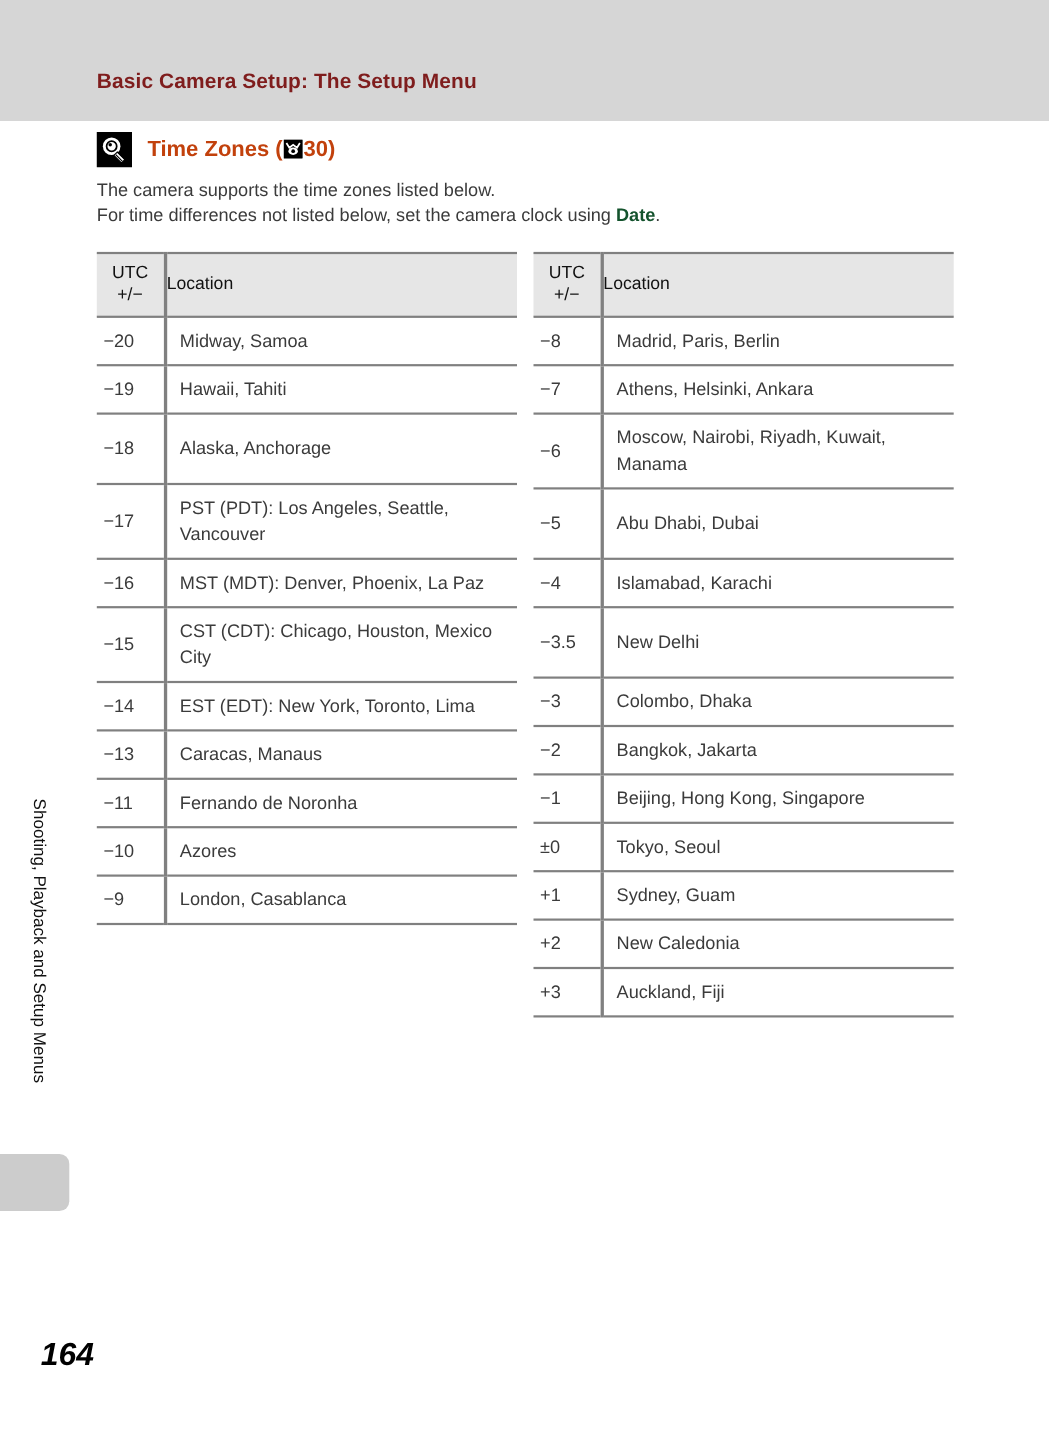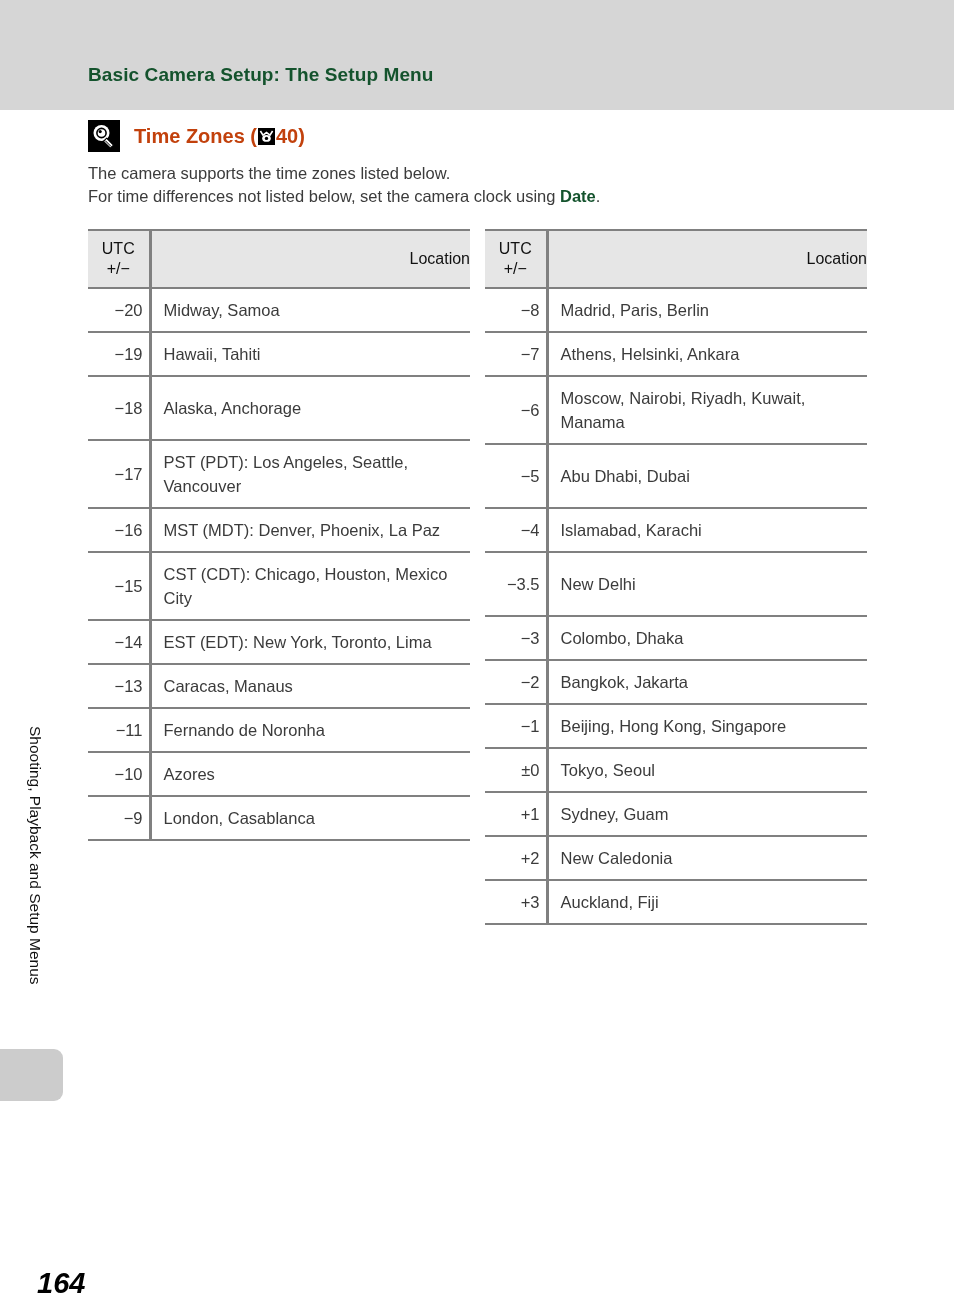--- a/index.html
+++ b/index.html
@@ -24,21 +24,21 @@
     width: 954px;
     height: 110px;
     background: #d6d6d6;
   }
   .header-title {
     position: absolute;
     left: 88px;
     top: 64px;
     font-size: 19px;
     font-weight: bold;
-    color: #14532d;
+    color: #7f1d1d;
     letter-spacing: .1px;
     white-space: nowrap;
   }
 
   
   .section-head {
     position: absolute;
     left: 88px;
     top: 120px;
     display: flex;
@@ -111,24 +111,24 @@
     font-size: 16px;
     color: #111111;
     height: 56px;
     line-height: 20px;
   }
   .tz-table th.h-utc {
     text-align: center;
     border-right: 3px solid #808080;
   }
   .tz-table th.h-loc {
-    text-align: right;
+    text-align: left;
   }
   .tz-table td.utc {
-    text-align: right;
+    text-align: left;
     font-size: 16.5px;
     color: #3b3b3b;
     border-right: 3px solid #808080;
     padding: 9px 6px;
     white-space: nowrap;
   }
   .tz-table td.loc {
     text-align: left;
     font-size: 16.5px;
     line-height: 24px;
@@ -158,21 +158,21 @@
     color: #111111;
     white-space: nowrap;
     transform-origin: left top;
     transform: rotate(90deg) translateY(-16px);
   }
 
   
   .page-number {
     position: absolute;
     left: 37px;
-    top: 1267px;
+    top: 1216px;
     font-size: 29px;
     font-weight: bold;
     font-style: italic;
     color: #000000;
   }
 </style>
 </head>
 <body>
 
 <div class="header-band">
@@ -194,21 +194,21 @@
   <span class="section-title">
     <span>Time Zones (</span>
       <span class="ref-icon">
       <svg width="17" height="17" viewBox="0 0 17 17" aria-hidden="true">
         <rect x="0" y="0" width="17" height="17" fill="#000000"></rect>
         <path d="M2.4 3 L5 7.2 L8.5 4.6 L12 7.2 L14.6 3" fill="none" stroke="#ffffff" stroke-width="1.6"></path>
         <ellipse cx="8.5" cy="10.4" rx="4.3" ry="3.4" fill="#ffffff"></ellipse>
         <circle cx="8.5" cy="10.4" r="1.7" fill="#000000"></circle>
       </svg>
     </span>
-      <span>40</span>
+      <span>30</span>
       <span>)</span>
   </span>
 </div>
 
 <div class="intro">
   <div>The camera supports the time zones listed below.</div>
   <div><span>For time differences not listed below, set the camera clock using </span><b>Date</b><span>.</span></div>
 </div>
 
 <table class="tz-table left">

